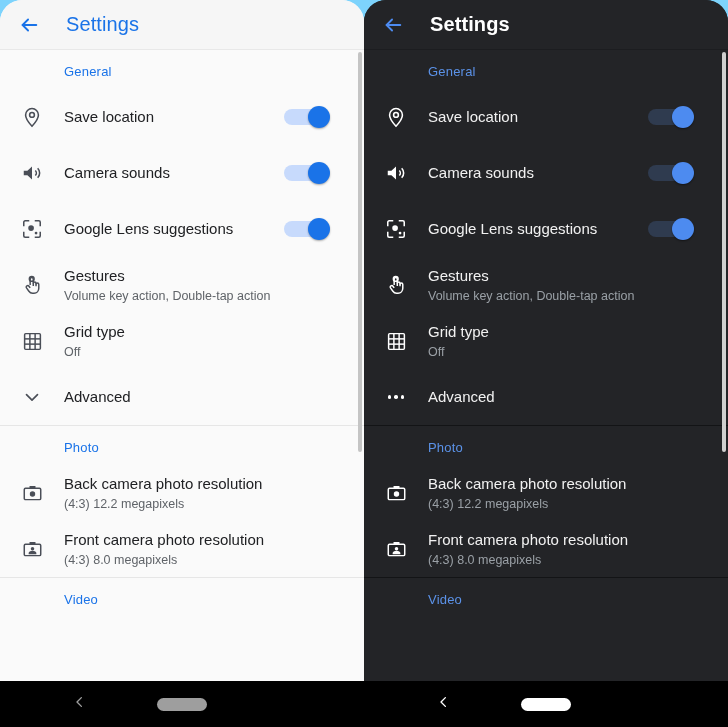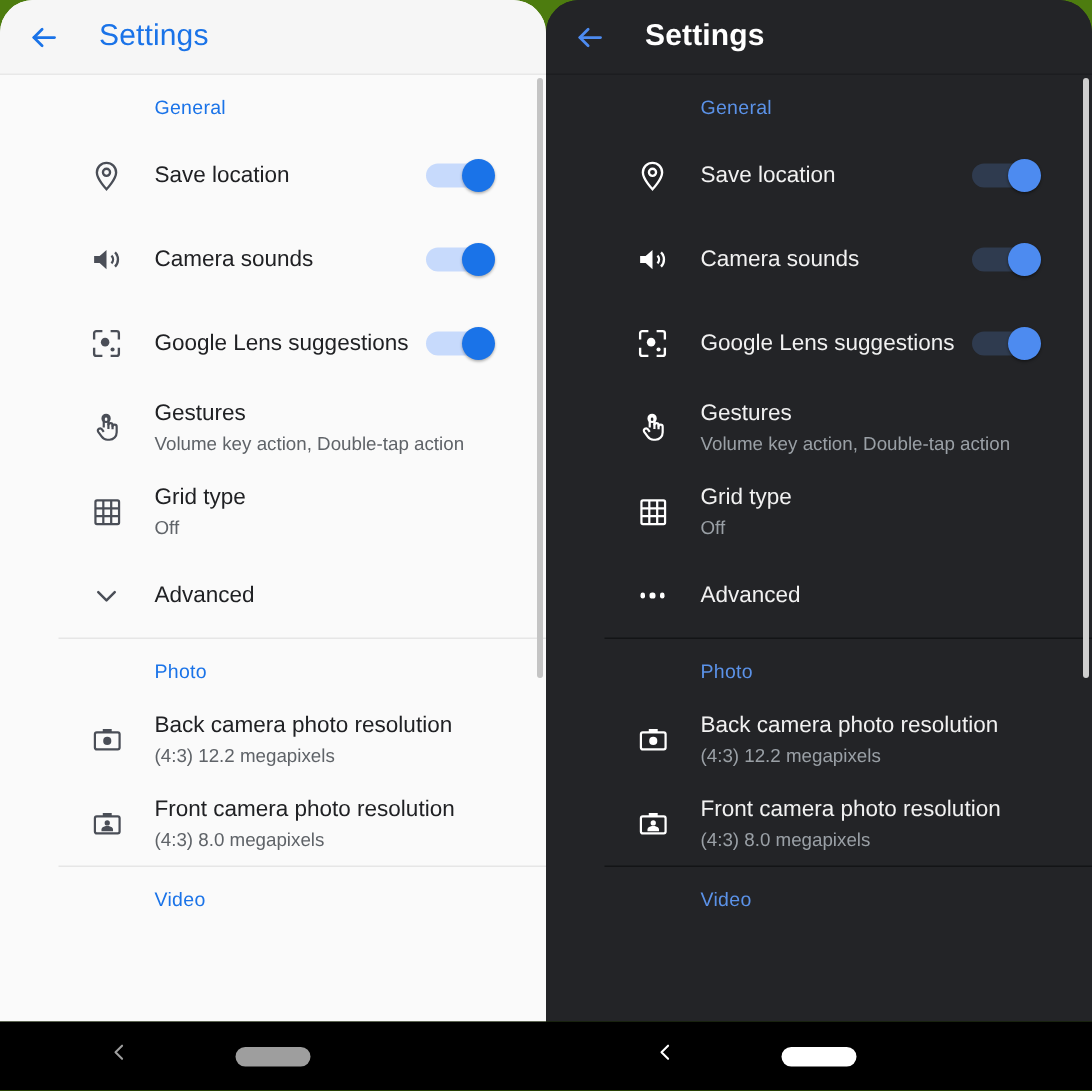--- a/index.html
+++ b/index.html
@@ -3,21 +3,21 @@
 <meta charset="utf-8">
 <style>
   html,body{margin:0;padding:0;}
   body{
     width:728px;height:727px;
     background:#000;
     font-family:"Liberation Sans", sans-serif;
     overflow:hidden;
   }
   .screens{display:flex;width:728px;height:727px;position:relative;}
-  .phone{width:364px;height:727px;position:relative;overflow:hidden;background:#4d7c0f;}
+  .phone{width:364px;height:727px;position:relative;overflow:hidden;background:#7dd3fc;}
 
   
   .surface{
     position:absolute;left:0;top:0;width:364px;height:681px;
     overflow:hidden;
   }
   .light .surface{background:#fafafa;border-radius:22px 22px 0 0;}
   .dark  .surface{background:#232427;border-radius:22px 22px 0 0;}
 
   
@@ -28,21 +28,21 @@
   .backbtn svg{display:block;}
   .apptitle{font-size:20px;margin-left:20px;letter-spacing:.1px;}
   .light .apptitle{color:#1a73e8;font-weight:400;}
   .dark  .apptitle{color:#ffffff;font-weight:700;}
 
   
   .list{position:relative;height:631px;overflow:hidden;}
   .light .list{background:#fafafa;}
   .dark  .list{background:#232427;}
 
-  .section{position:relative;margin-left:39px;}
+  .section{position:relative;}
   .light .section + .section{border-top:1px solid #e6e6e6;}
   .dark  .section + .section{border-top:1px solid #131416;}
 
   .secheader{
     font-size:13px;padding:14px 0 10px 64px;letter-spacing:.2px;
   }
   .light .secheader{color:#1a73e8;}
   .dark  .secheader{color:#5b92e8;}
 
   .row{

